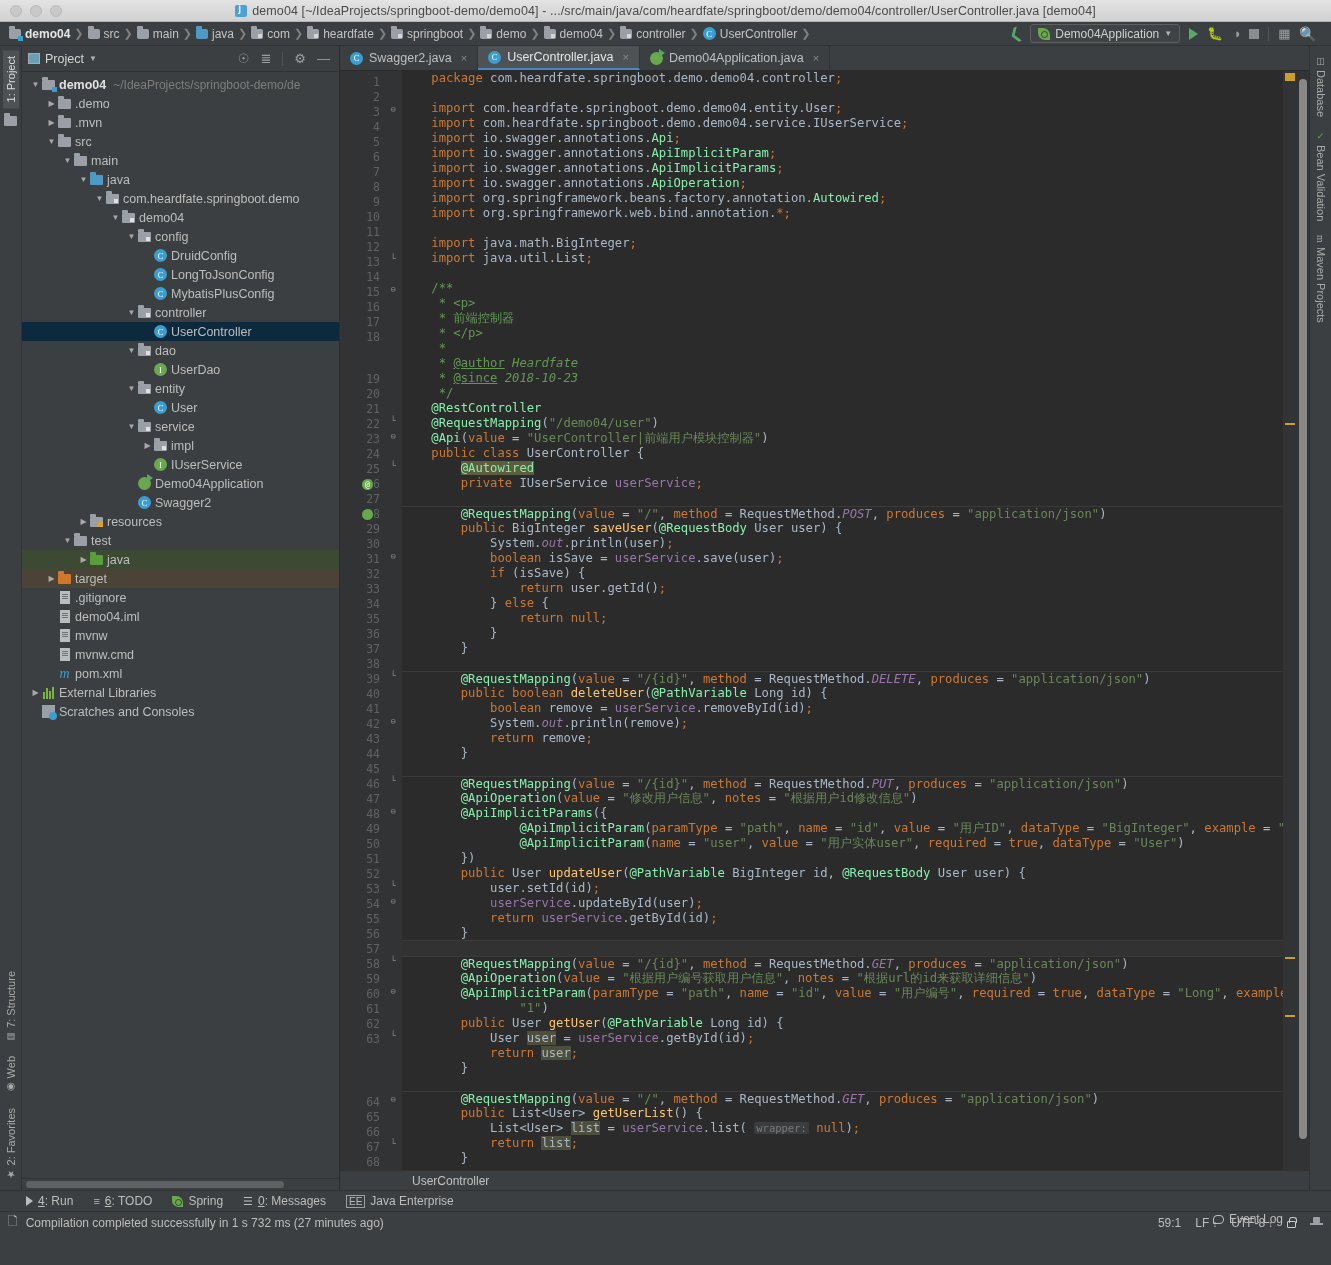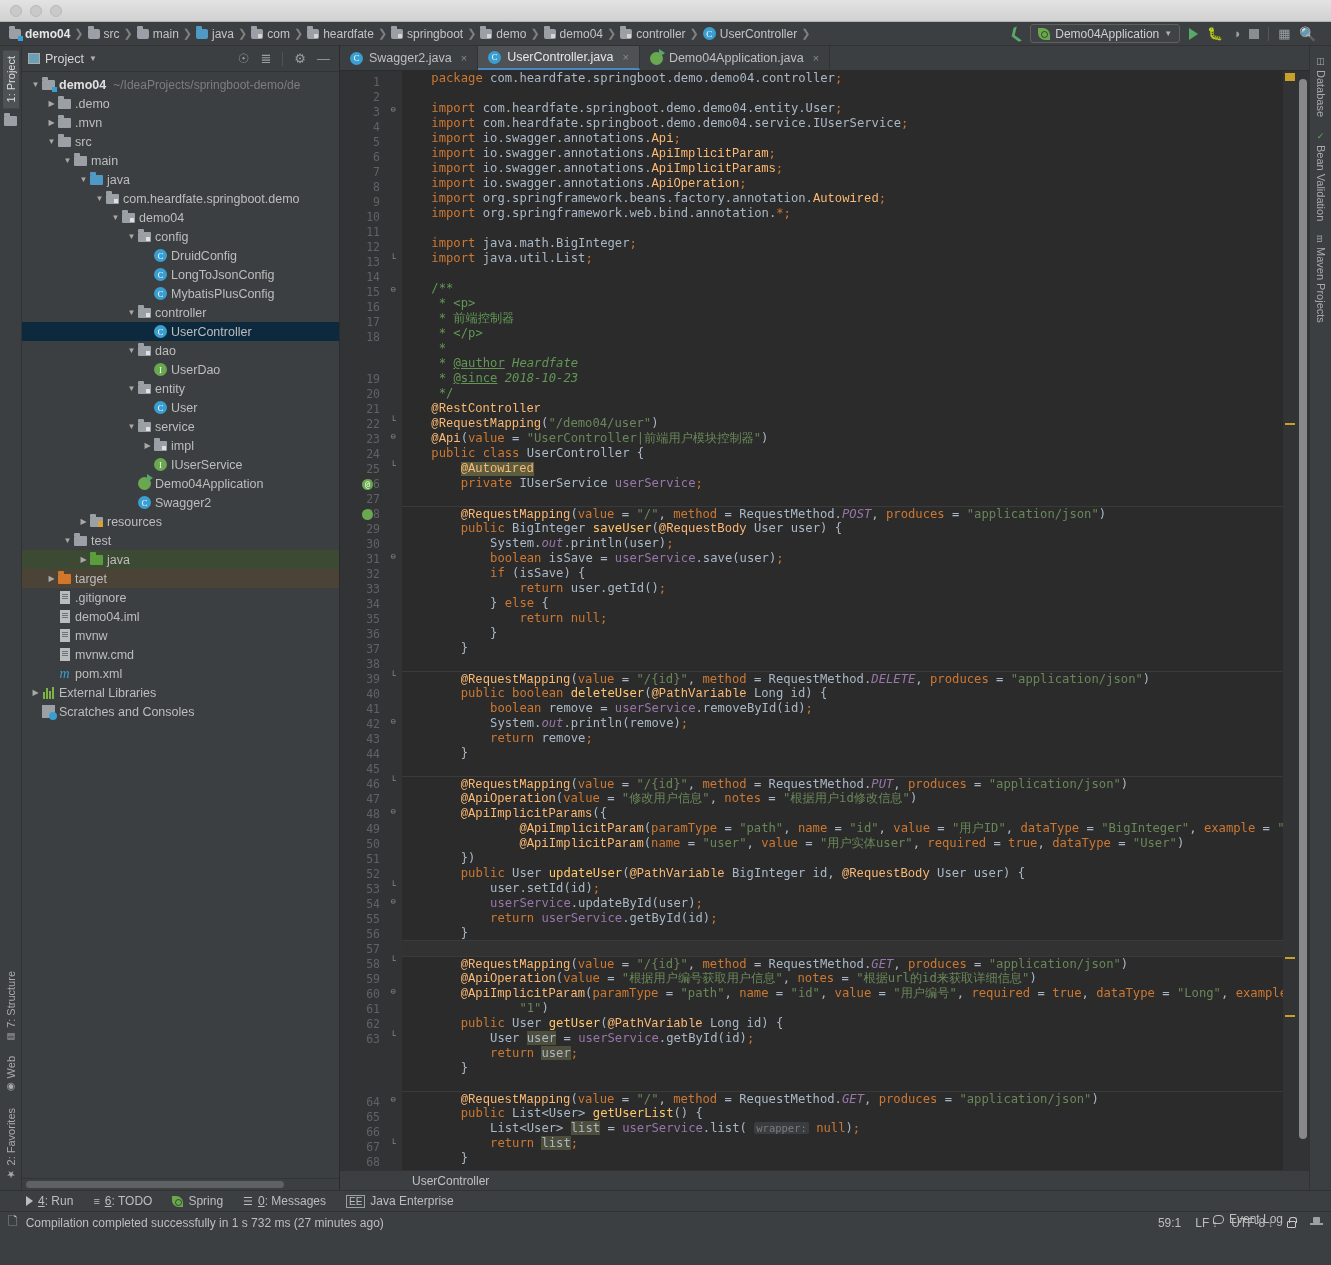--- a/index.html
+++ b/index.html
@@ -135,21 +135,21 @@
     padding-top:4px;position:relative;
   }
   .gline{height:15px;line-height:15px;padding-right:22px;}
   .fold{position:absolute;right:6px;width:9px;height:9px;color:#888;font-size:9px;line-height:9px;}
   .code{
     flex:1;font-family:"DejaVu Sans Mono", monospace;font-size:12.2px;line-height:15px;
     white-space:pre;overflow:hidden;color:#a9b7c6;position:relative;
   }
   .cl{height:15px;}
   .cl.hl{background:#323232;box-shadow:0 -1px 0 #3b3b3b,0 1px 0 #3b3b3b;}
-  .kw{color:#cc7832;} .str{color:#6a8759;} .ann{color:#fdba74;font-family:Liberation Mono, monospace;} .cmt{color:#629755;} .fld{color:#9876aa;} .mth{color:#ffc66d;} .stat{font-style:italic;} .hlb{background:#5c5c3f;} .hlw{background:#4e4e3d;}
+  .kw{color:#cc7832;} .str{color:#6a8759;} .ann{color:#86efac;} .cmt{color:#629755;} .fld{color:#9876aa;} .mth{color:#ffc66d;} .stat{font-style:italic;} .hlb{background:#5c5c3f;} .hlw{background:#4e4e3d;}
   .hint{color:#7a7a7a;font-size:10.5px;background:#3a3d3f;padding:0 2px;border-radius:2px;}
   .sepline{border-top:1px solid #3a3a3a;}
 
   .markerbar{width:14px;flex:0 0 14px;background:#313335;position:relative;}
   .mk{position:absolute;left:2px;width:10px;height:2px;background:#c8a028;}
   .vscroll{width:12px;flex:0 0 12px;background:#313335;position:relative;}
   .vthumb{position:absolute;top:8px;left:2px;width:8px;height:1060px;background:#a6a6a6;border-radius:5px;opacity:.75;}
 
   .breadcrumbbar{height:20px;background:#3c3f41;display:flex;align-items:center;padding-left:72px;
                  font-size:12px;color:#c0c0c0;border-top:1px solid #323232;}
@@ -178,20 +178,23 @@
   .gearico{font-size:13px;color:#9a9e9f;}
 </style>
 </head>
 <body>
 
 <div class="titlebar">
   <div class="traffic">
     <div class="tl"></div>
     <div class="tl"></div>
     <div class="tl"></div>
+  </div>
+  <div class="title-text">
+    <span class="title-ico"></span><span>demo04 [~/IdeaProjects/springboot-demo/demo04] - .../src/main/java/com/heardfate/springboot/demo/demo04/controller/UserController.java [demo04]</span>
   </div>
 </div>
 
 <div class="navbar">
   <div id="crumbs" style="display:flex;align-items:center;">
       <div class="crumb first">
         <span class="fldr mod"></span>
         <span class="lbl">demo04</span>
       </div>
       <span class="sep">❯</span>

